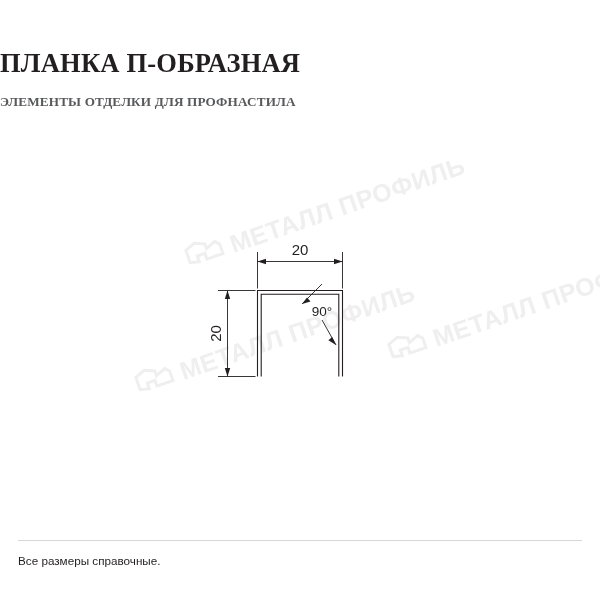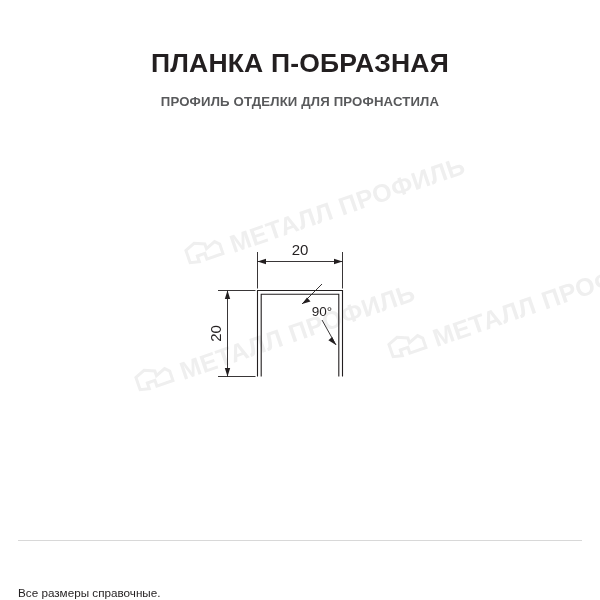--- a/index.html
+++ b/index.html
@@ -43,21 +43,21 @@
   .wm-1 { left: 178px; top: 196px; transform: rotate(-19deg); font-size: 25px; }
   .wm-2 { left: 381px; top: 290px; transform: rotate(-19deg); font-size: 25px; }
   .wm-3 { left: 128px; top: 323px; transform: rotate(-19deg); font-size: 25px; }
 
   
   .header {
     position: absolute;
     left: 0;
     right: 0;
     top: 46px;
-    text-align: center;
+    font-family: Liberation Serif, serif;
   }
   .title-main {
     font-size: 26.5px;
     font-weight: bold;
     letter-spacing: 0.2px;
     line-height: 1.32;
     color: #231f20;
   }
   .title-sub {
     font-size: 13.2px;
@@ -99,21 +99,20 @@
     height: 1px;
     background: #d8d8d8;
   }
   .footer {
     position: absolute;
     left: 18px;
     top: 552px;
     font-size: 11.7px;
     color: #231f20;
     line-height: 1.5;
-    margin-top: 32px;
   }
   .footer div { white-space: nowrap; }
 </style>
 </head>
 <body>
 
 <div class="page">
 
   <div class="watermark wm-1">
     <span class="wm-logo">
@@ -137,21 +136,21 @@
     <span class="wm-logo">
       <svg width="40" height="26" viewBox="0 0 40 26" aria-hidden="true">
         <path d="M3 20 L3 7 L13 3 L23 7 L23 12 L33 8 L37 12 L37 22 L20 22 L20 16 L12 16 L12 22 Z" fill="none" stroke="#efefef" stroke-width="3"></path>
       </svg>
     </span>
     <span class="wm-text">МЕТАЛЛ ПРОФИЛЬ</span>
   </div>
 
   <div class="header">
     <div class="title-main">ПЛАНКА П-ОБРАЗНАЯ</div>
-    <div class="title-sub">ПРОФИЛЬ ОТДЕЛКИ ДЛЯ ПРОФНАСТИЛА</div>
+    <div class="title-sub">ЭЛЕМЕНТЫ ОТДЕЛКИ ДЛЯ ПРОФНАСТИЛА</div>
   </div>
 
   <div class="drawing">
     <svg width="600" height="180" viewBox="0 0 600 180" aria-hidden="true">
 
       <g stroke="#231f20" fill="none" stroke-width="1.1">
 
         <path d="M257.5 136.5 L257.5 50.5 L342.5 50.5 L342.5 136.5"></path>
 
         <path d="M261.2 136.5 L261.2 54.2 L338.8 54.2 L338.8 136.5"></path>

